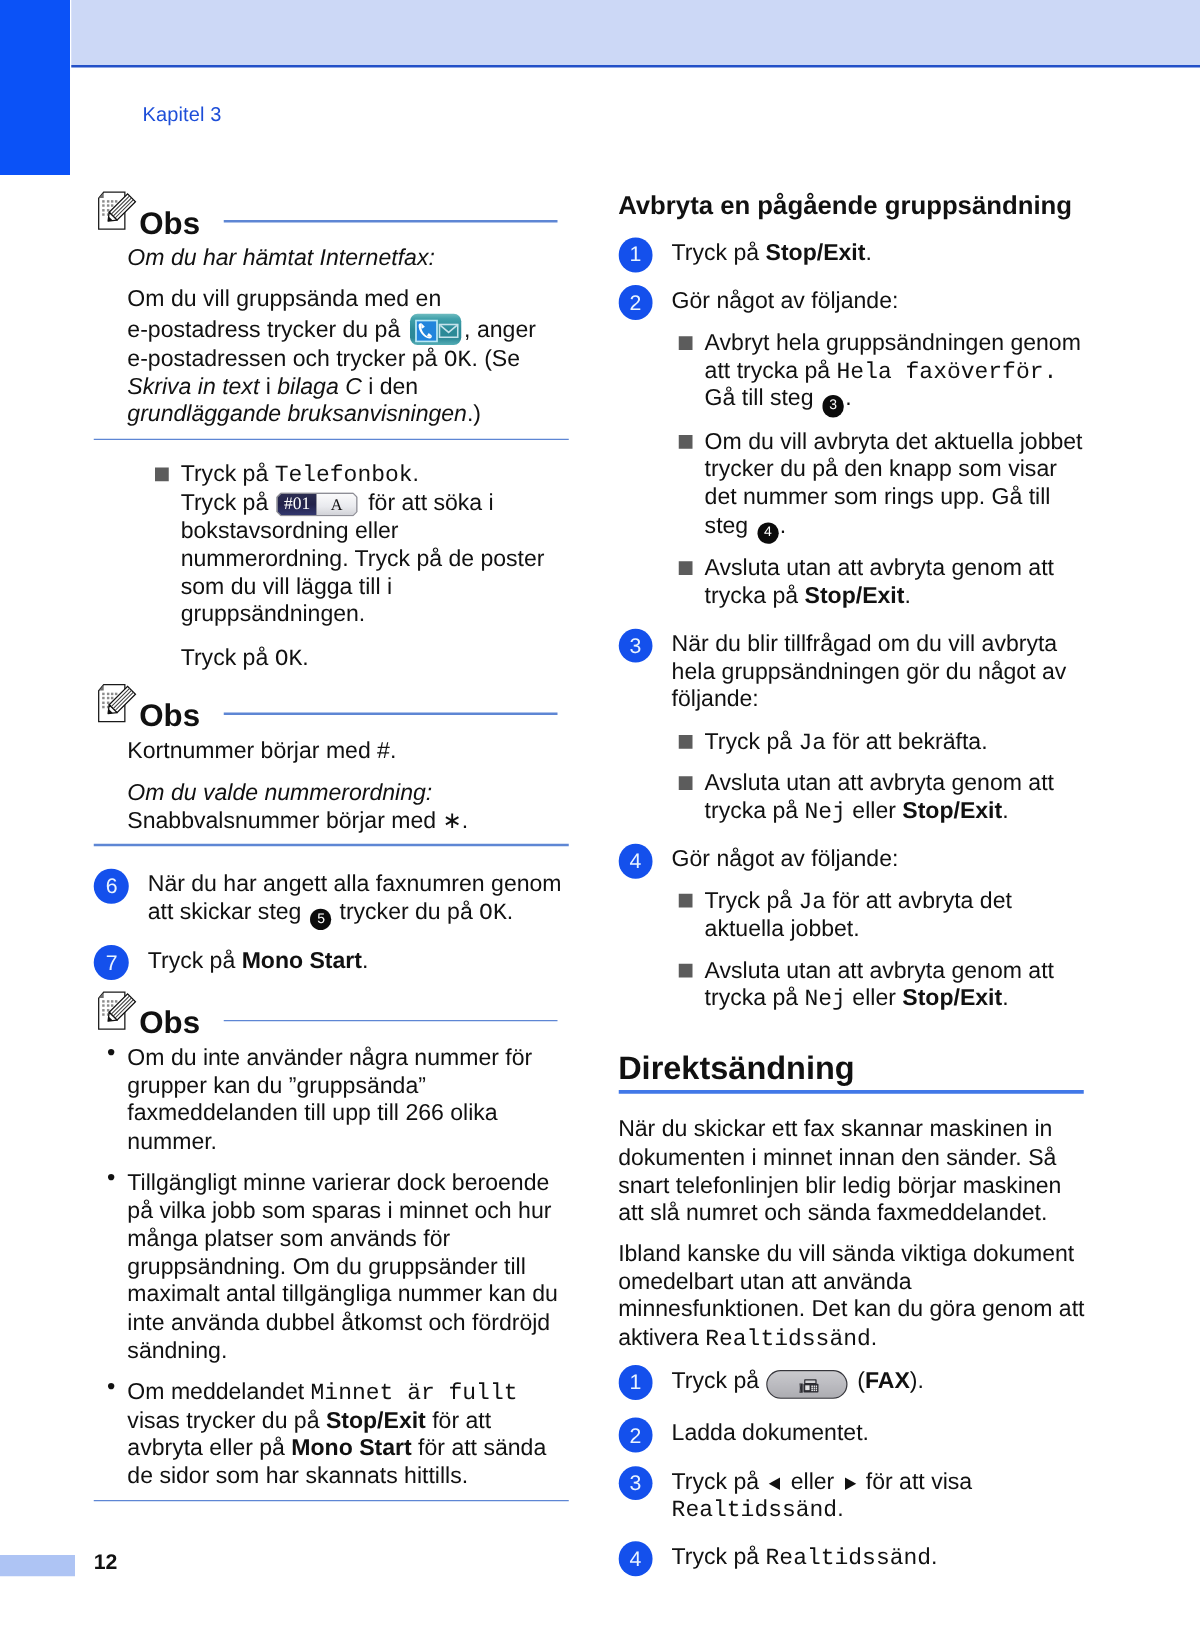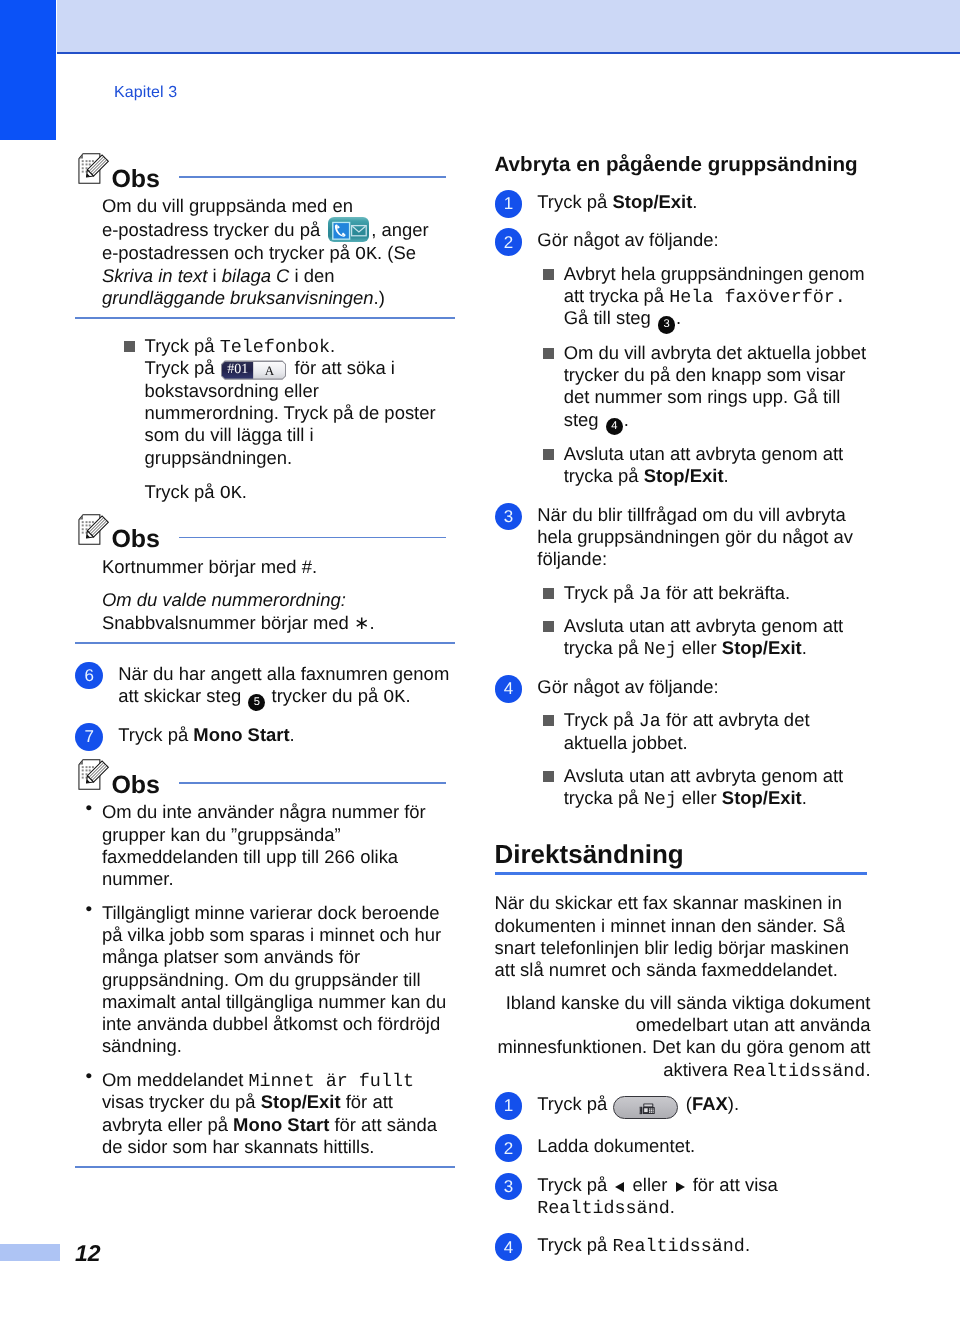--- a/index.html
+++ b/index.html
@@ -8,21 +8,21 @@
        -webkit-font-smoothing:antialiased;text-rendering:geometricPrecision;
        -webkit-text-size-adjust:100%;}
   .page{position:relative;width:960px;height:1320px;overflow:hidden;transform:translateZ(0);}
 
   
   .side-bar{position:absolute;left:0;top:0;width:56px;height:140px;background:#0b52f7;}
   .hdr-band{position:absolute;left:57px;top:0;width:903px;height:52px;background:#ccd8f6;}
   .hdr-rule{position:absolute;left:57px;top:52px;width:903px;height:2px;background:#2350c8;}
   .kapitel{position:absolute;left:114px;top:84px;font-size:16px;color:#1d4ed8;letter-spacing:.1px;}
   .footbar{position:absolute;left:0;top:1244px;width:60px;height:17px;background:#aec4f4;}
-  .pagenum{position:absolute;left:75px;top:1240px;font-weight:bold;font-size:23px;color:#111;font-style:italic;}
+  .pagenum{position:absolute;left:75px;top:1240px;font-weight:bold;font-size:17px;color:#111;}
 
   
   .col{position:absolute;color:#111;}
   .colL{left:75.4px;top:150px;width:380px;}
   .colR{left:494.5px;top:154px;width:376px;}
 
   
   .p{font-size:18.45px;line-height:22.3px;margin:0;}
   .it{font-style:italic;}
   .bd{font-weight:bold;}
@@ -52,21 +52,21 @@
   .stepnum{position:absolute;left:0px;top:-1px;width:27.8px;height:27.8px;border-radius:50%;
            background:#1450ec;color:#eaf4ff;font-size:17px;
            display:flex;align-items:center;justify-content:center;line-height:1;}
   .refnum{display:inline-block;width:17.2px;height:17.2px;border-radius:50%;background:#0b0b0b;color:#fff;
           font-size:11.2px;text-align:center;line-height:17.6px;
           margin:0 1px 0 2px;position:relative;top:3px;vertical-align:baseline;
           font-family:"Liberation Sans",sans-serif;}
   .stepind{padding-left:42.8px;}
   .step + .step{margin-top:16px;}
   .p + .step{margin-top:12px;}
-  .pd2{margin-top:10px !important;text-align:right;}
+  .pd2{margin-top:10px !important;}
 
   
   .sq{position:relative;padding-left:26.4px;}
   .sq:before{content:"";position:absolute;left:6.2px;top:6px;width:11px;height:11px;background:#5c5c5c;}
   .step .sq.p{width:306px;}
   .stepind .sq .p{width:303px;}
   .dot{position:relative;padding-left:16.4px;margin-left:-16.4px;width:348px;}
   .dot:before{content:"\2022";position:absolute;left:0px;top:-3px;font-size:19px;color:#111;}
 
   
@@ -141,20 +141,21 @@
       <line x1="5.6" y1="-2.1" x2="25.7" y2="-2.1"></line>
       <line x1="5.6" y1="0" x2="25.7" y2="0"></line>
       <line x1="5.6" y1="2.1" x2="25.7" y2="2.1"></line>
     </g>
   </g>
 </svg>
         <div class="note-title">Obs</div>
         <div class="note-rule"></div>
       </div>
       <div class="note-body">
+        <p class="p it">Om du har hämtat Internetfax:</p>
         <p class="p"><span>Om du vill gruppsända med en e‑postadress trycker du på </span><span class="ico-telmail"><svg viewBox="0 0 41 25">
                 <rect x="4.1" y="4.8" width="18.2" height="18" fill="#b8e8f5"></rect>
                 <rect x="5.5" y="6.1" width="15.4" height="15.4" fill="#2285dc"></rect>
                 <g fill="#ffffff">
                   <path d="M9.6 7.9 C8.3 7.2 7.0 7.7 6.9 9.2 C6.8 11.6 7.8 14.1 9.3 16.0 C10.9 18.0 13.2 19.6 15.5 19.7 C17.0 19.8 17.8 18.7 17.4 17.4 L15.3 18.6 C13.8 18.2 12.3 17.1 11.2 15.8 C10.1 14.4 9.3 12.7 9.1 11.1 Z"></path>
                   <path d="M9.6 7.9 L11.9 10.3 L9.9 11.8 C9.5 11.6 9.2 11.4 9.1 11.1 Z"></path>
                   <path d="M17.4 17.4 L15.0 15.4 L13.6 17.3 C14.1 17.9 14.7 18.4 15.3 18.6 Z"></path>
                 </g>
                 <g>
                   <rect x="23.6" y="8.6" width="14.6" height="10.2" fill="none" stroke="#c5e3ec" stroke-width="1.25"></rect>

